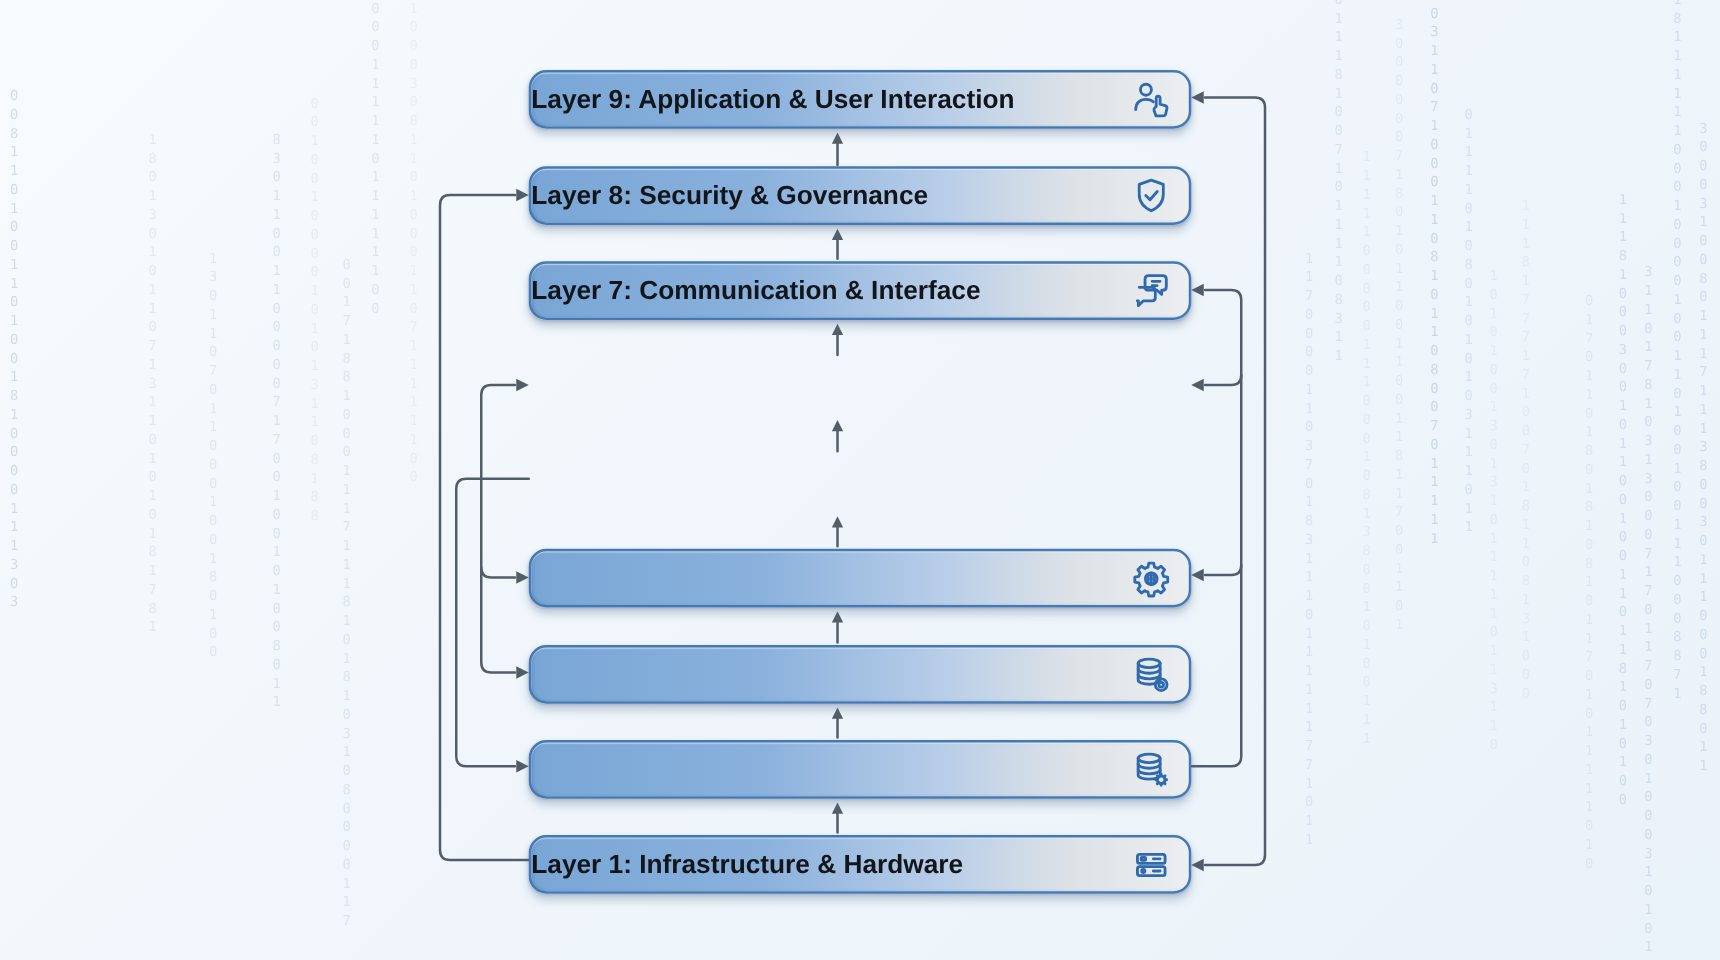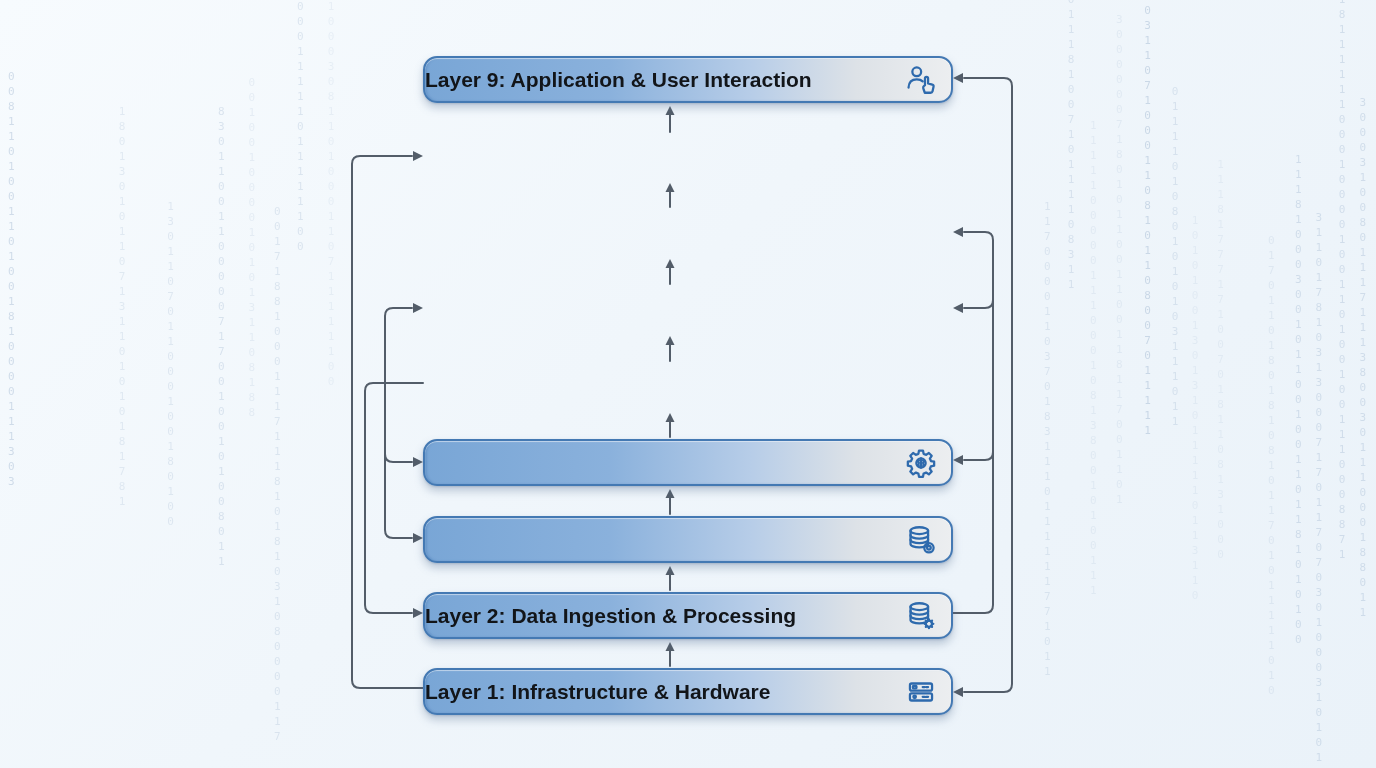--- a/index.html
+++ b/index.html
@@ -760,32 +760,43 @@
       <polygon class="ahead" points="953,460 963,455 963,465"></polygon>
     </g>
   </svg>
 
   <div class="layer" style="top:56px">
     <span class="lbl">Layer 9: Application &amp; User Interaction</span>
     <svg class="icon" viewBox="0 0 24 24">
         <use href="#sym-user-interaction"></use>
       </svg>
   </div>
+  <div class="layer" style="top:133px">
+    <span class="lbl">Layer 8: Security &amp; Governance</span>
+    <svg class="icon" viewBox="0 0 24 24">
+        <use href="#sym-shield-check"></use>
+      </svg>
+  </div>
+  <div class="layer" style="top:209px">
+    <span class="lbl">Layer 7: Communication &amp; Interface</span>
+    <svg class="icon" viewBox="0 0 24 24">
+        <use href="#sym-chat-bubbles"></use>
+      </svg>
+  </div>
   <div class="layer" style="top:439px">
     <svg class="icon" viewBox="0 0 24 24">
         <use href="#sym-brain-gear"></use>
       </svg>
   </div>
   <div class="layer" style="top:516px">
     <svg class="icon" viewBox="0 0 24 24">
         <use href="#sym-database-search"></use>
       </svg>
   </div>
   <div class="layer" style="top:592px">
-    <span class="lbl">Layer 2: Data Ingestion &amp; Processing</span>
     <svg class="icon" viewBox="0 0 24 24">
         <use href="#sym-database-gear"></use>
       </svg>
   </div>
   <div class="layer" style="top:668px">
     <span class="lbl">Layer 1: Infrastructure &amp; Hardware</span>
     <svg class="icon" viewBox="0 0 24 24">
         <use href="#sym-server"></use>
       </svg>
   </div>

